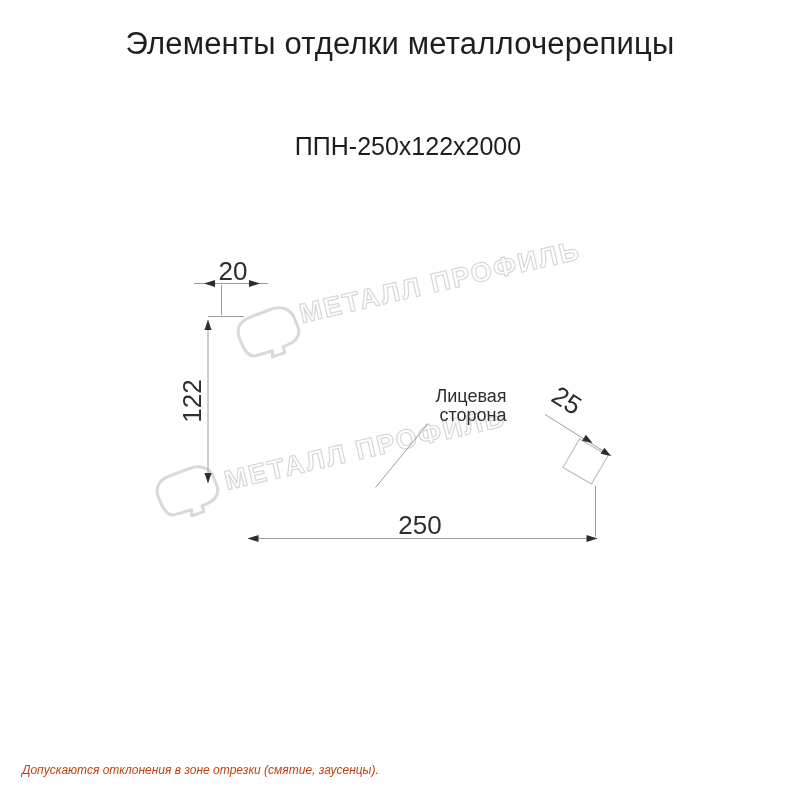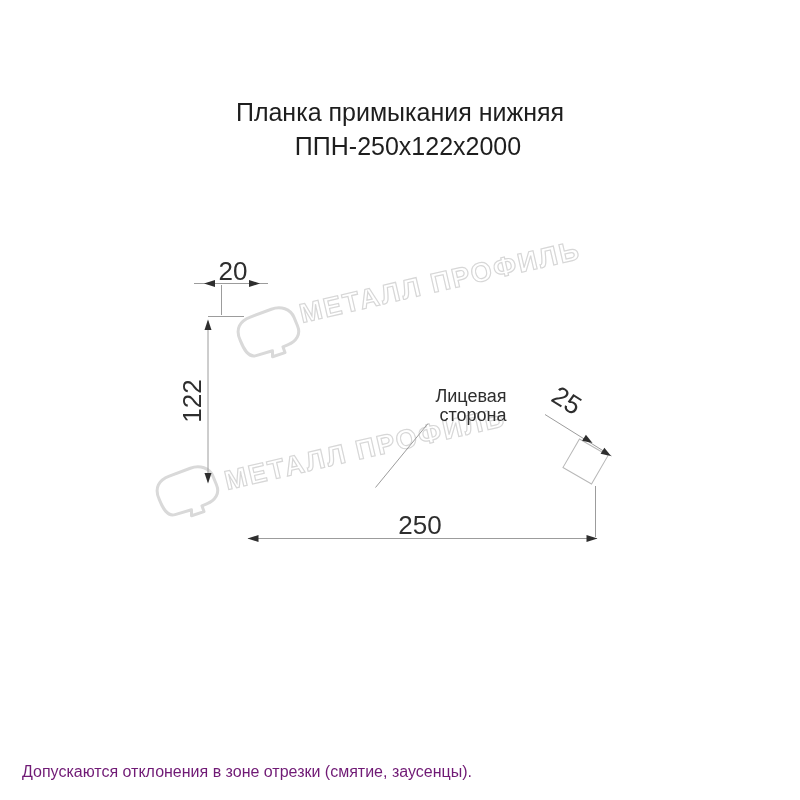--- a/index.html
+++ b/index.html
@@ -55,43 +55,44 @@
     position: absolute;
     top: 740px;
     left: 22px;
     font-size: 16px;
     color: #222222;
   }
   .footer-note2 {
     position: absolute;
     top: 763px;
     left: 22px;
-    font-size: 16px;
-    color: #701a75;
+    font-size: 12px;
+    color: #c2410c;
+    font-style: italic;
   }
   .wm-text {
     font-weight: bold;
     font-size: 27px;
     letter-spacing: 2px;
   }
   .dim-text {
     font-size: 26px;
     fill: #2e2e2e;
   }
   .face-text {
     font-size: 18px;
     fill: #2e2e2e;
   }
 </style>
 </head>
 <body>
 
 <div class="page">
 
-  <div class="subtitle1">Планка примыкания нижняя</div>
+  <div class="title">Элементы отделки металлочерепицы</div>
   <div class="subtitle2">ППН-250х122х2000</div>
 
   <svg class="diagram-svg" width="800" height="800" viewBox="0 0 800 800" xmlns="http://www.w3.org/2000/svg">
 
     <g transform="translate(269,331) rotate(-10)">
       <path d="M -30,4 C -33,-8 -27,-15 -16,-17 L 6,-21 C 16,-23 25,-18 27,-9 L 29,0 C 31,9 25,15 16,17 L 11,18 L 12,24 L -1,26 L 0,20 L -17,22 C -25,23 -28,14 -30,4 Z" fill="#ffffff" stroke="#d9d9d9" stroke-width="3" stroke-linejoin="round"></path>
     </g>
     <g transform="translate(302,323) rotate(-13)">
       <text class="wm-text" x="0" y="0" fill="#ffffff" stroke="#d7d7d7" stroke-width="1.2">МЕТАЛЛ ПРОФИЛЬ</text>
     </g>

